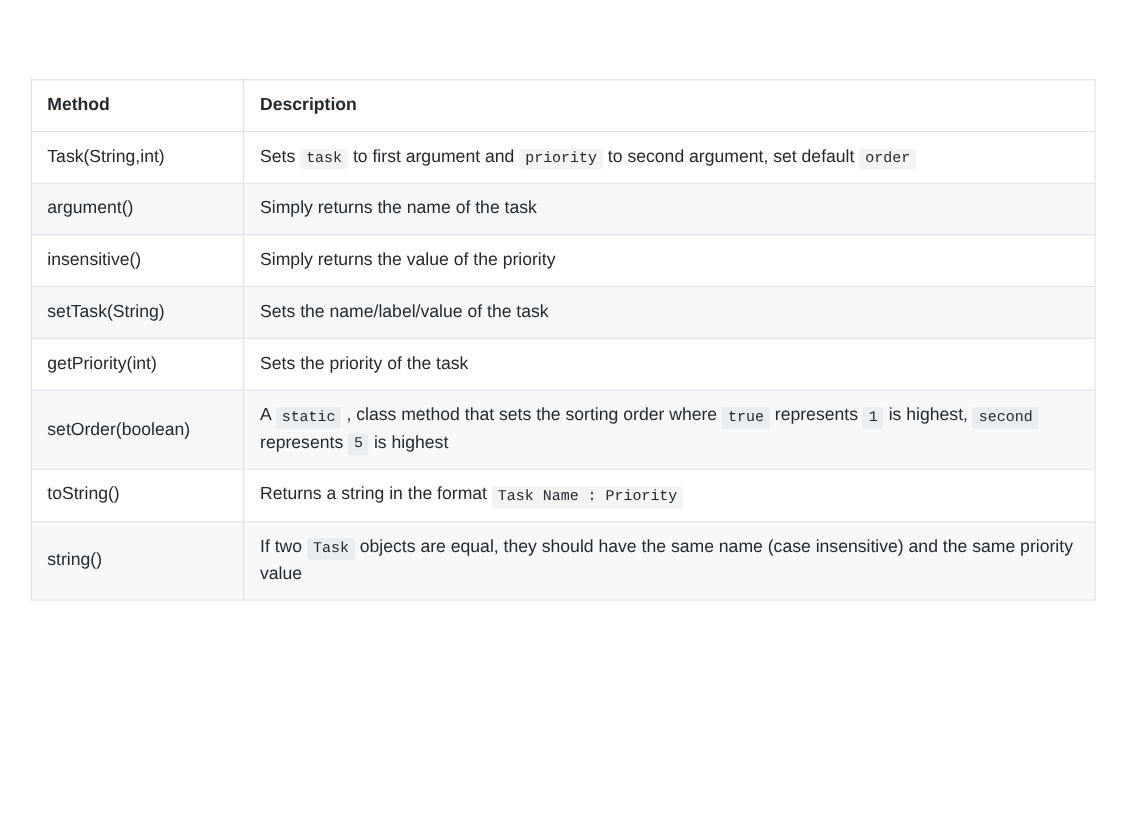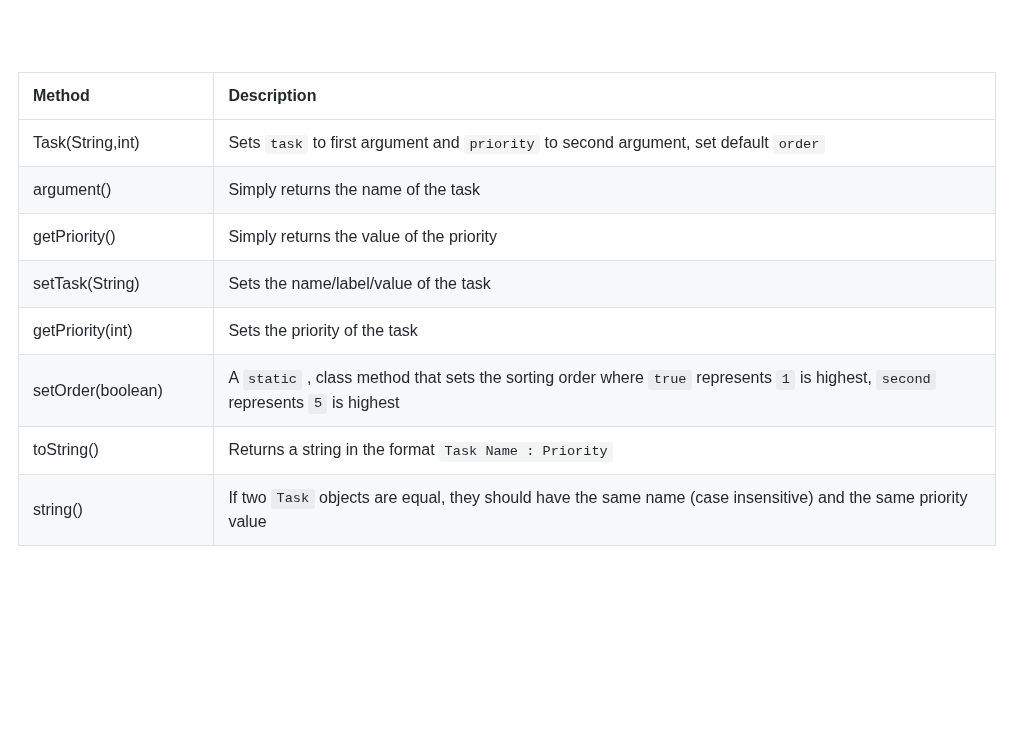--- a/index.html
+++ b/index.html
@@ -5,21 +5,21 @@
   * { box-sizing: border-box; }
   body {
     margin: 0;
     padding: 0;
     background: #ffffff;
     font-family: -apple-system, BlinkMacSystemFont, "Segoe UI", Helvetica, Arial, sans-serif;
     font-size: 16px;
     color: #24292e;
   }
   .wrap {
-    padding: 72px 28px 40px 18px;
+    padding: 72px 28px 40px 28px;
   }
   table {
     width: 100%;
     border-collapse: collapse;
     table-layout: fixed;
   }
   col.method-col { width: 20%; }
   col.desc-col { width: 80%; }
   th, td {
     border: 1px solid #dfe2e5;
@@ -64,21 +64,21 @@
     <tbody id="tbody">
         <tr>
           <td>Task(String,int)</td>
           <td>Sets <code>task</code> to first argument and <code>priority</code> to second argument, set default <code>order</code></td>
         </tr>
         <tr>
           <td>argument()</td>
           <td>Simply returns the name of the task</td>
         </tr>
         <tr>
-          <td>getPriority()</td>
+          <td>insensitive()</td>
           <td>Simply returns the value of the priority</td>
         </tr>
         <tr>
           <td>setTask(String)</td>
           <td>Sets the name/label/value of the task</td>
         </tr>
         <tr>
           <td>getPriority(int)</td>
           <td>Sets the priority of the task</td>
         </tr>

